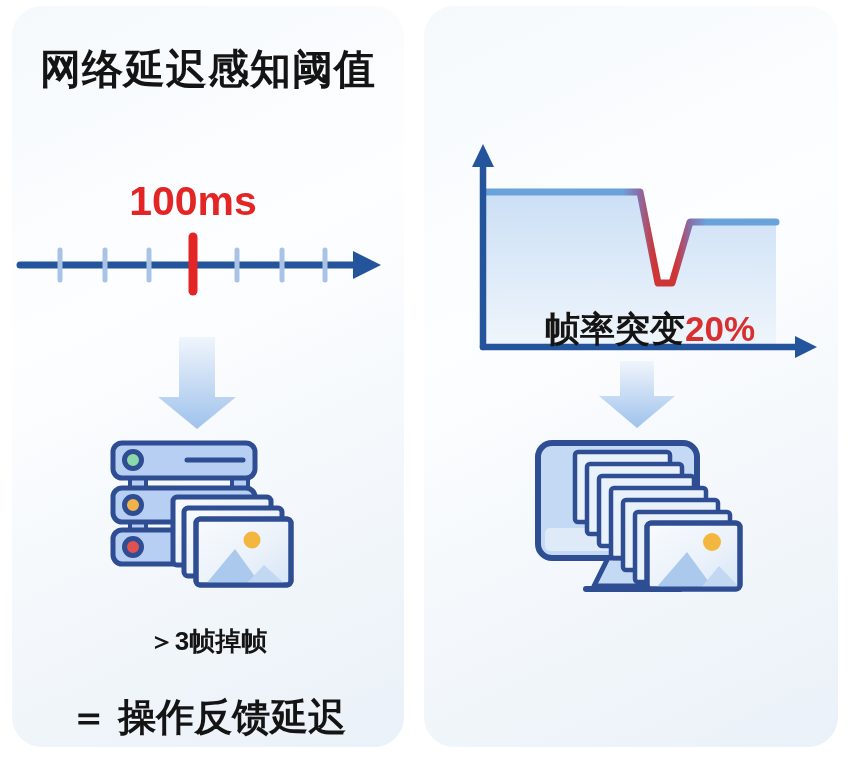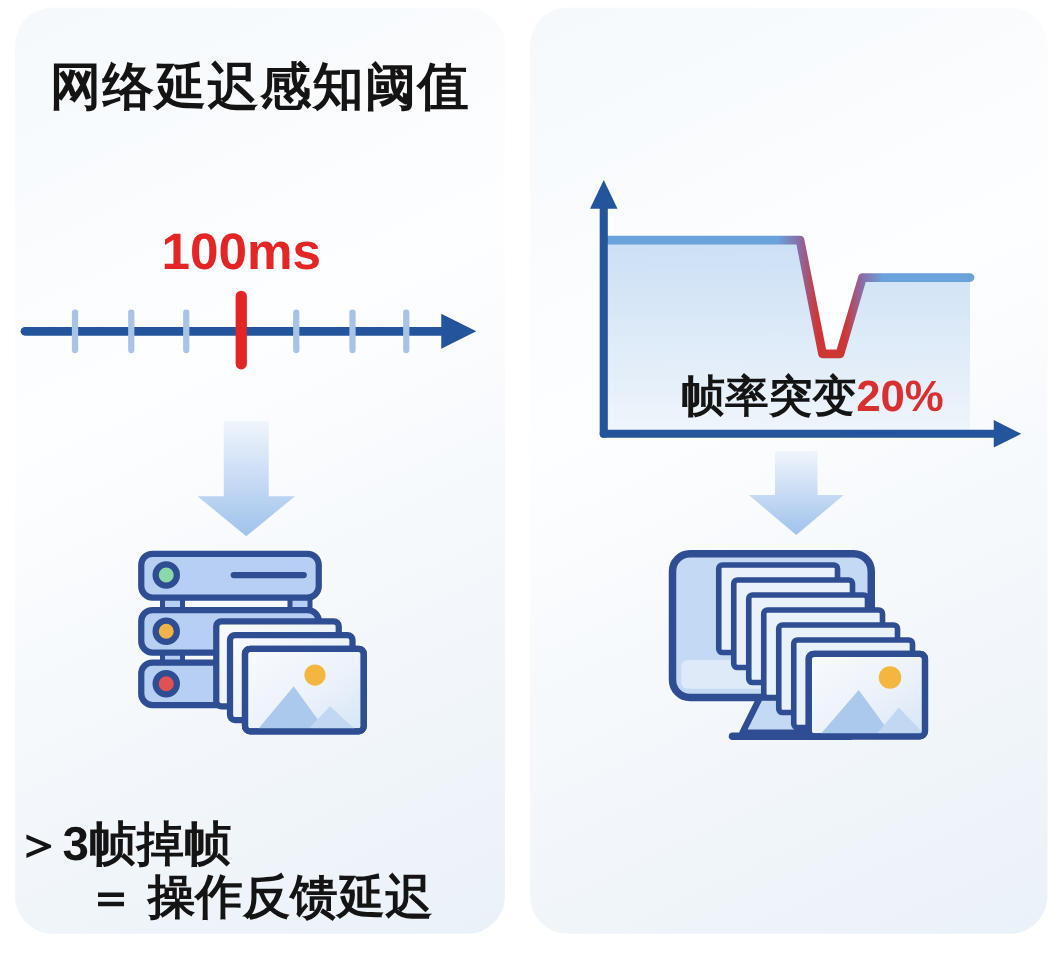--- a/index.html
+++ b/index.html
@@ -11,23 +11,23 @@
   .panel {
     position:absolute; top:6px; height:741px; border-radius:30px;
     background:linear-gradient(155deg,#f5f9fc 0%,#fdfeff 38%,#f3f7fb 70%,#eaf1f8 100%);
   }
   #left-panel  { left:12px;  width:392px; }
   #right-panel { left:424px; width:414px; }
   .panel-art { position:absolute; left:0; top:0; width:100%; height:100%; }
   .txt { position:absolute; color:#141414; font-weight:900; white-space:nowrap; }
   .panel-title { top:36px; width:100%; text-align:center; font-size:41px; letter-spacing:1px;font-family:Liberation Mono, monospace; }
   .threshold-label { top:172px; left:181px; transform:translateX(-50%); font-size:41px; color:#e32525;text-align:right; }
-  .chart-caption { top:288px; left:226px; transform:translateX(-50%); font-size:35px; }
+  .chart-caption { top:300px; left:226px; transform:translateX(-50%); font-size:35px; }
   .chart-caption .red { color:#d83030; }
-  .result1 { top:644px; width:100%; text-align:left; font-size:38px; }
+  .result1 { top:618px; width:100%; text-align:center; font-size:26px; }
   .result2 { top:686px; width:100%; text-align:center; font-size:38px; }
 </style>
 </head>
 <body>
 
 <div id="canvas">
 
   <div class="panel" id="left-panel">
 
     <svg class="panel-art" viewBox="0 0 392 741">

